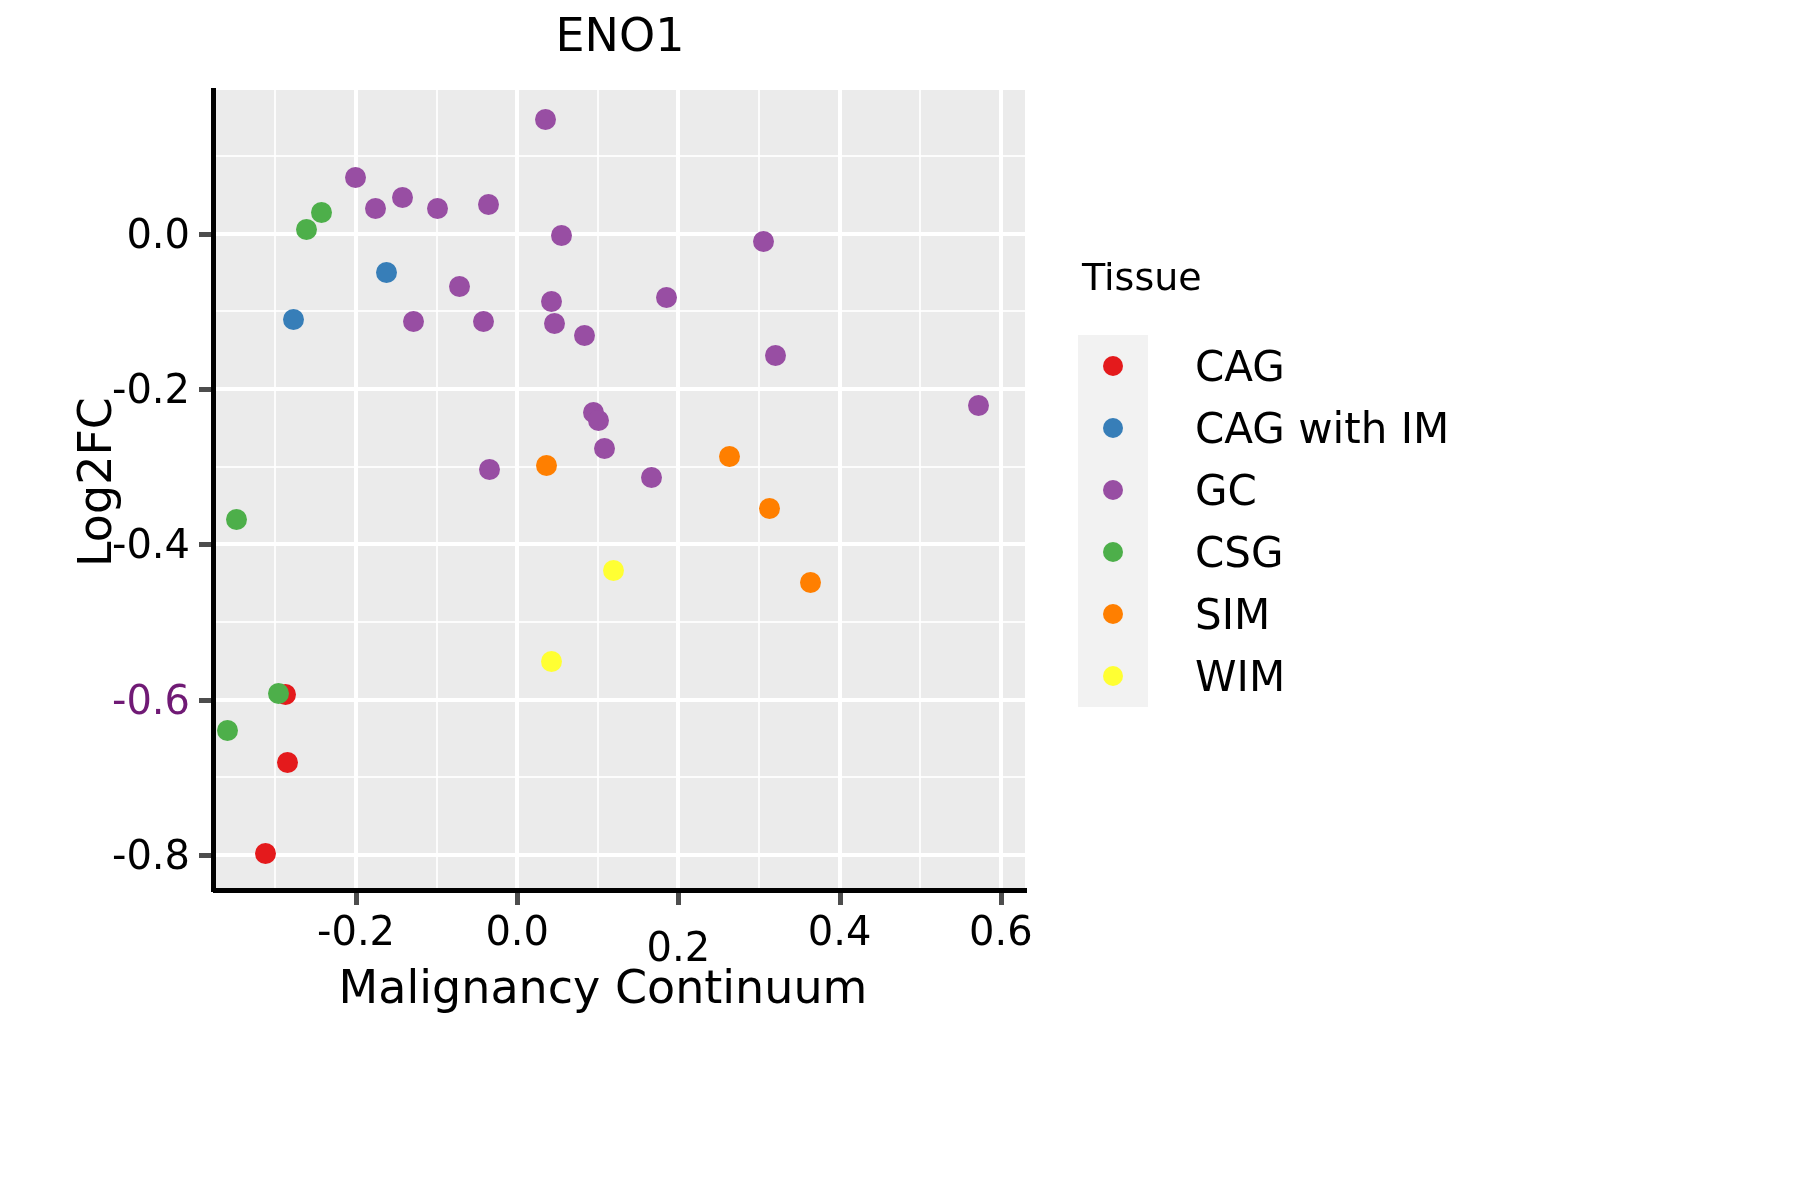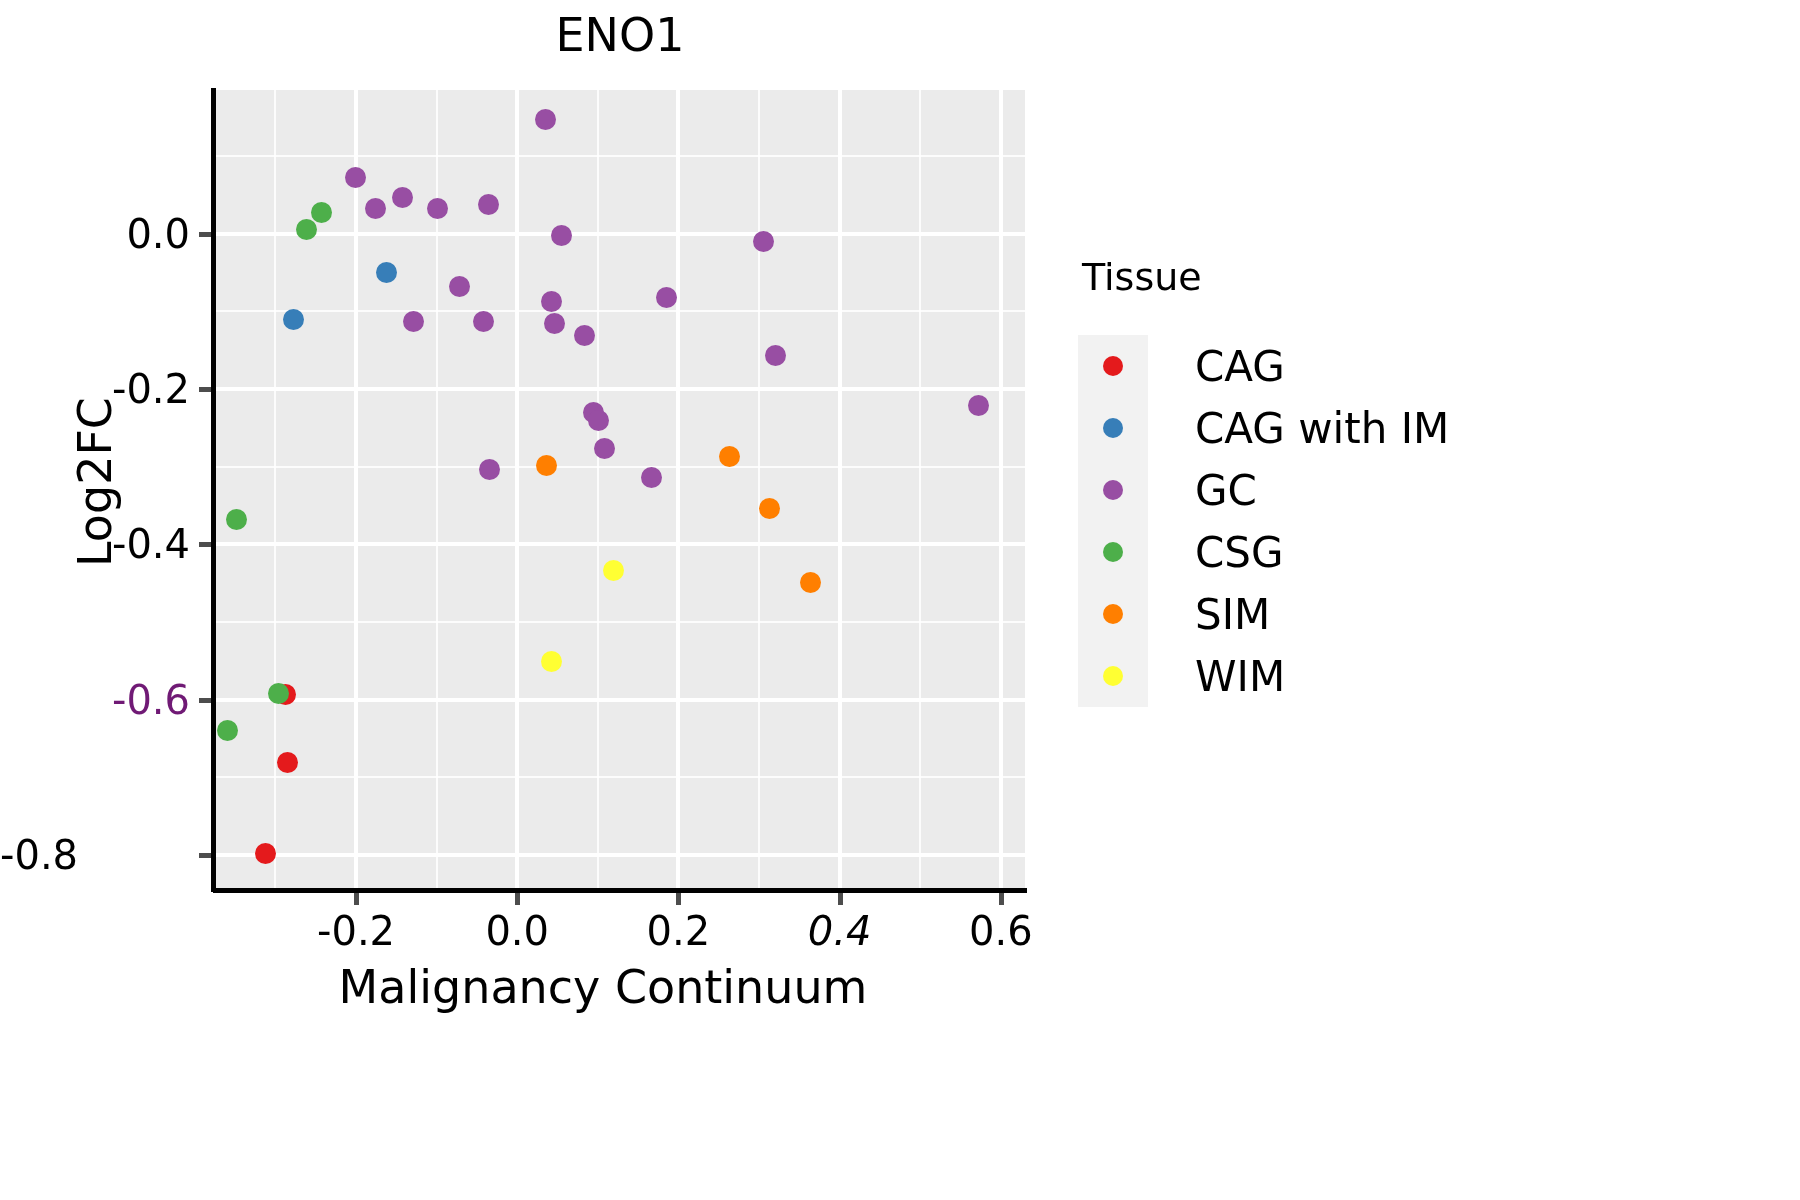--- a/index.html
+++ b/index.html
@@ -123,31 +123,31 @@
   <div id="yticks">
       <div class="tick-y" style="top: 231.689px;"></div>
       <div class="ylab-wrap" style="top: 233.689px; transform: translateY(-50%); text-align: right; font-size: 40px; color: rgb(0, 0, 0);">0.0</div>
       <div class="tick-y" style="top: 387.029px;"></div>
       <div class="ylab-wrap" style="top: 389.029px; transform: translateY(-50%); text-align: right; font-size: 40px; color: rgb(0, 0, 0);">-0.2</div>
       <div class="tick-y" style="top: 542.369px;"></div>
       <div class="ylab-wrap" style="top: 544.369px; transform: translateY(-50%); text-align: right; font-size: 40px; color: rgb(0, 0, 0);">-0.4</div>
       <div class="tick-y" style="top: 697.709px;"></div>
       <div class="ylab-wrap" style="top: 699.709px; transform: translateY(-50%); text-align: right; font-size: 40px; color: #701a75;">-0.6</div>
       <div class="tick-y" style="top: 853.049px;"></div>
-      <div class="ylab-wrap" style="top: 855.049px; transform: translateY(-50%); text-align: left; font-size: 40px; color: rgb(0, 0, 0);">-0.8</div>
+      <div class="ylab-wrap" style="top: 855.049px; transform: translateY(-50%); text-align: right; font-size: 40px; color: rgb(0, 0, 0);">-0.8</div>
     </div>
   <div id="xticks">
       <div class="tick-x" style="left: 354.045px;"></div>
       <div class="xlab-t" style="left: 356.045px;">-0.2</div>
       <div class="tick-x" style="left: 515.239px;"></div>
       <div class="xlab-t" style="left: 517.239px;">0.0</div>
       <div class="tick-x" style="left: 676.433px;"></div>
-      <div class="xlab-t" style="left: 678.433px;">0.2</div>
+      <div class="xlab-t" style="left: 678.433px; margin-top: 16px;">0.2</div>
       <div class="tick-x" style="left: 837.627px;"></div>
-      <div class="xlab-t" style="left: 839.627px; font-style: italic;">0.4</div>
+      <div class="xlab-t" style="left: 839.627px;">0.4</div>
       <div class="tick-x" style="left: 998.821px;"></div>
       <div class="xlab-t" style="left: 1000.82px;">0.6</div>
     </div>
 
   <div class="axis-title-x">Malignancy Continuum</div>
   <div class="axis-title-y">Log2FC</div>
 
   <div class="legend">
     <div class="legend-title">Tissue</div>
     <div class="legend-body" id="legend-body">

